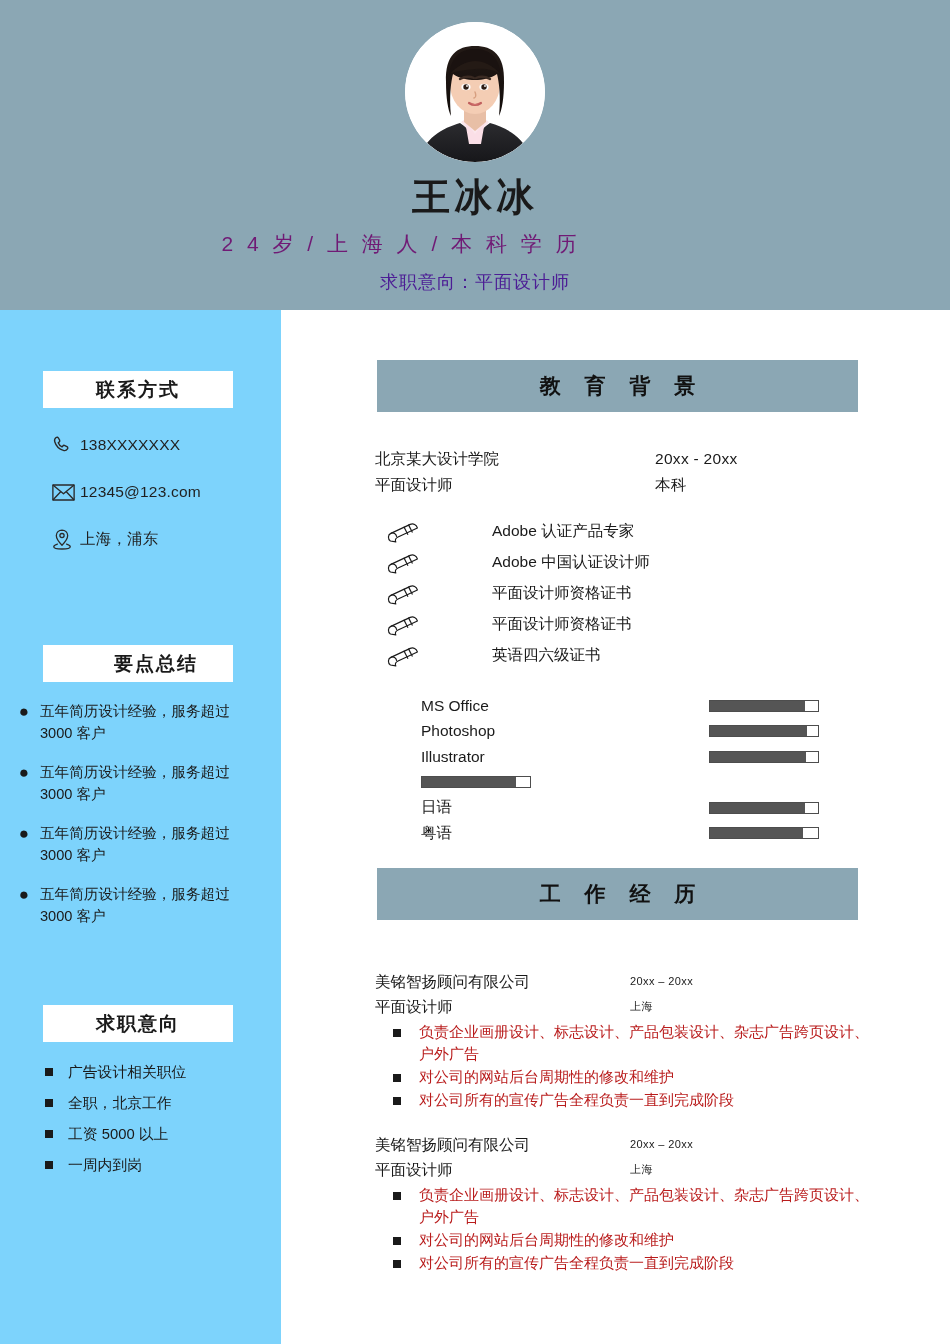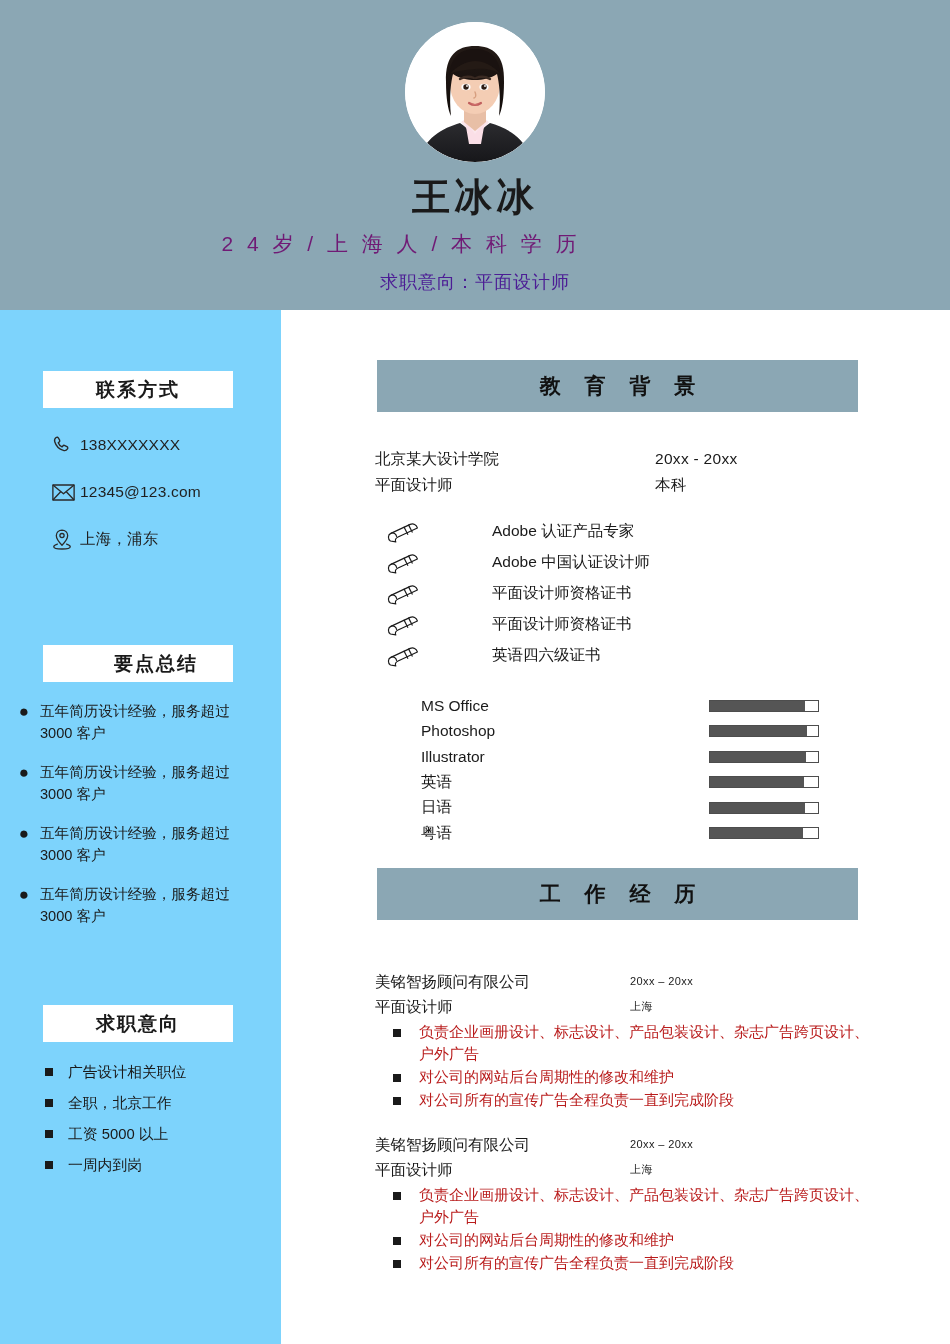--- a/index.html
+++ b/index.html
@@ -352,21 +352,20 @@
           <i class="skill-fill" style="width: 90%;"></i>
         </span>
       </div>
       <div class="skill-row">
         <span class="skill-name">Illustrator</span>
         <span class="skill-track">
           <i class="skill-fill" style="width: 89%;"></i>
         </span>
       </div>
       <div class="skill-row">
-        <span class="skill-name">英语</span>
         <span class="skill-track">
           <i class="skill-fill" style="width: 87%;"></i>
         </span>
       </div>
       <div class="skill-row">
         <span class="skill-name">日语</span>
         <span class="skill-track">
           <i class="skill-fill" style="width: 88%;"></i>
         </span>
       </div>

